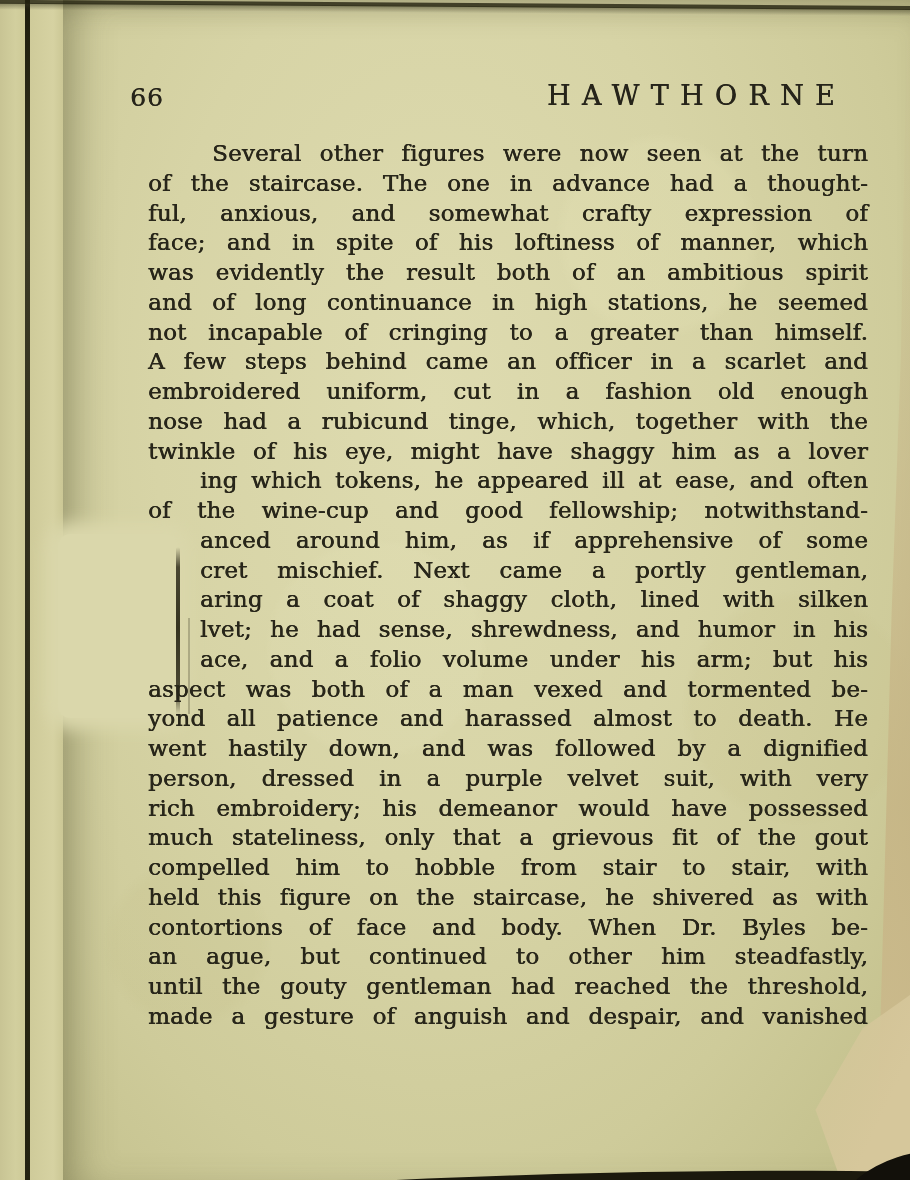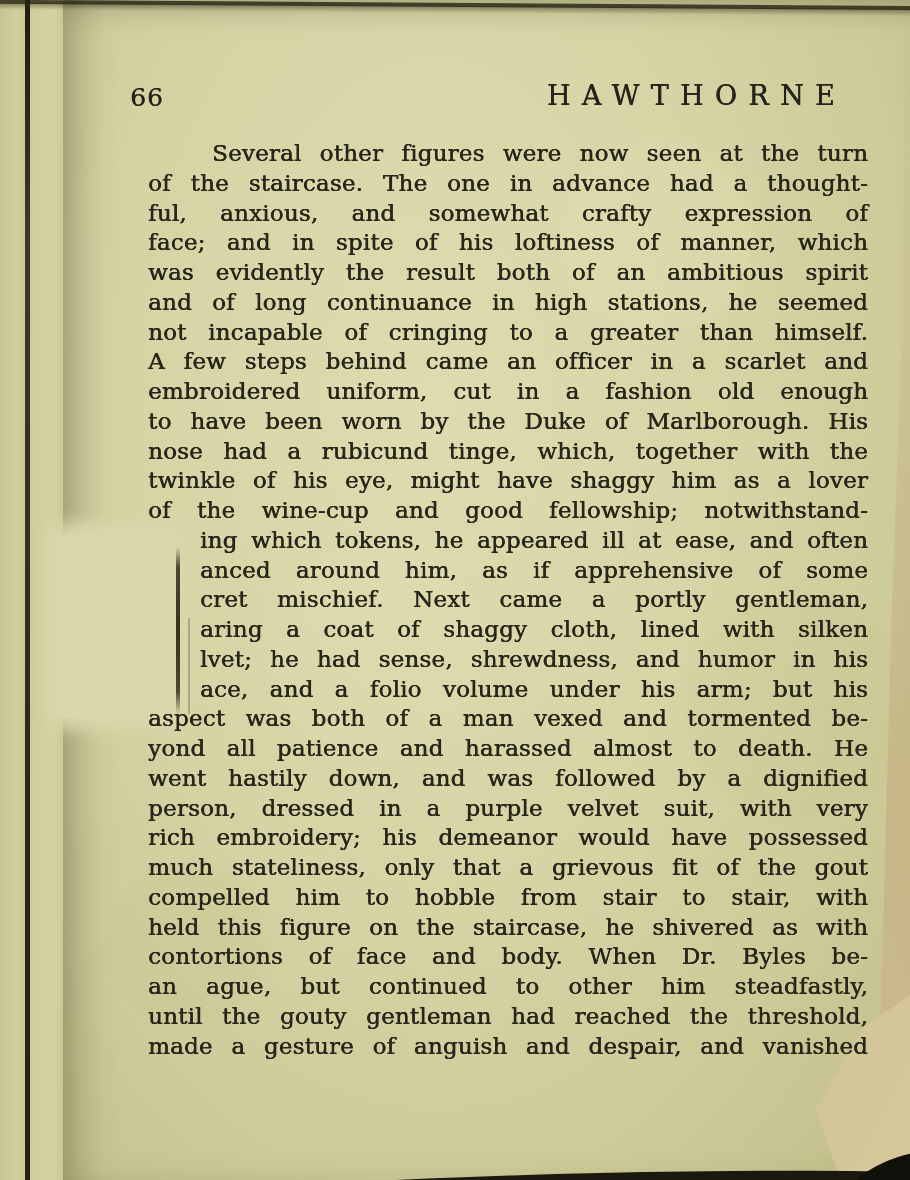--- a/index.html
+++ b/index.html
@@ -108,25 +108,24 @@
   <div class="text-block">
       <div class="line indent">Several other figures were now seen at the turn</div>
       <div class="line">of the staircase. The one in advance had a thought-</div>
       <div class="line">ful, anxious, and somewhat crafty expression of</div>
       <div class="line">face; and in spite of his loftiness of manner, which</div>
       <div class="line">was evidently the result both of an ambitious spirit</div>
       <div class="line">and of long continuance in high stations, he seemed</div>
       <div class="line">not incapable of cringing to a greater than himself.</div>
       <div class="line">A few steps behind came an officer in a scarlet and</div>
       <div class="line">embroidered uniform, cut in a fashion old enough</div>
-      <div class="line">to have been worn by the Duke of Marlborough. His</div>
       <div class="line">nose had a rubicund tinge, which, together with the</div>
       <div class="line">twinkle of his eye, might have shaggy him as a lover</div>
+      <div class="line cut">ing which tokens, he appeared ill at ease, and often</div>
       <div class="line">of the wine-cup and good fellowship; notwithstand-</div>
-      <div class="line cut">ing which tokens, he appeared ill at ease, and often</div>
       <div class="line cut">anced around him, as if apprehensive of some</div>
       <div class="line cut">cret mischief. Next came a portly gentleman,</div>
       <div class="line cut">aring a coat of shaggy cloth, lined with silken</div>
       <div class="line cut">lvet; he had sense, shrewdness, and humor in his</div>
       <div class="line cut">ace, and a folio volume under his arm; but his</div>
       <div class="line">aspect was both of a man vexed and tormented be-</div>
       <div class="line">yond all patience and harassed almost to death. He</div>
       <div class="line">went hastily down, and was followed by a dignified</div>
       <div class="line">person, dressed in a purple velvet suit, with very</div>
       <div class="line">rich embroidery; his demeanor would have possessed</div>

